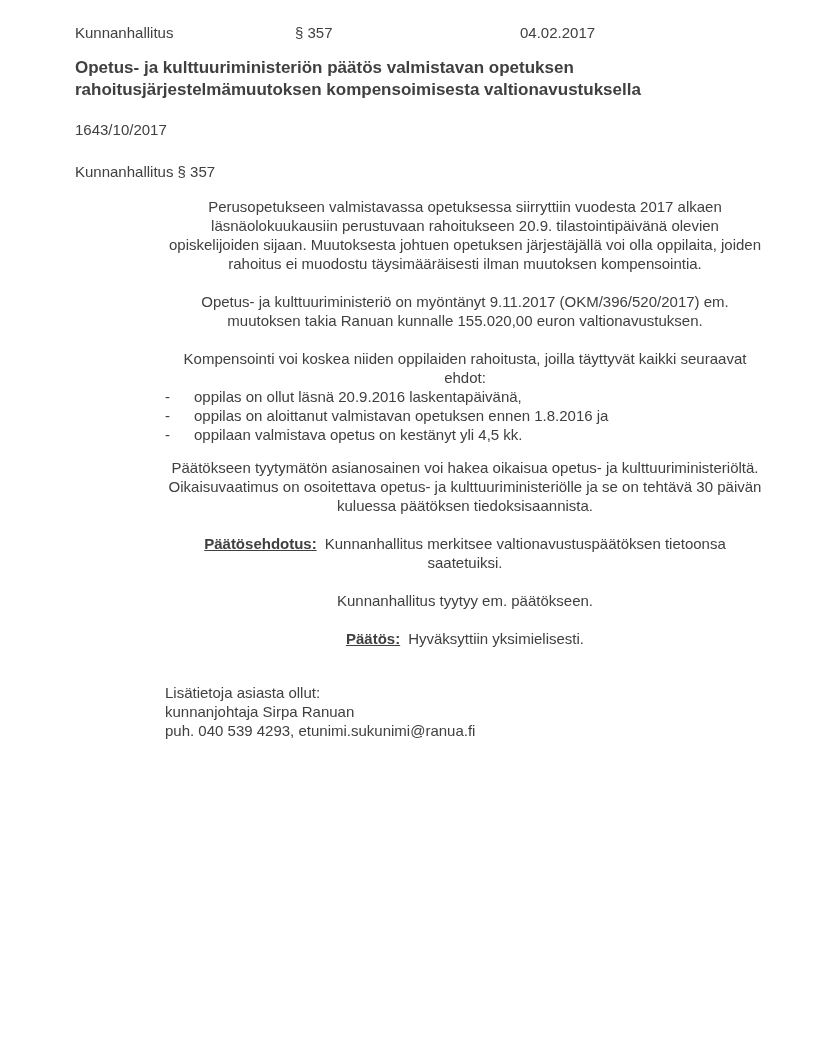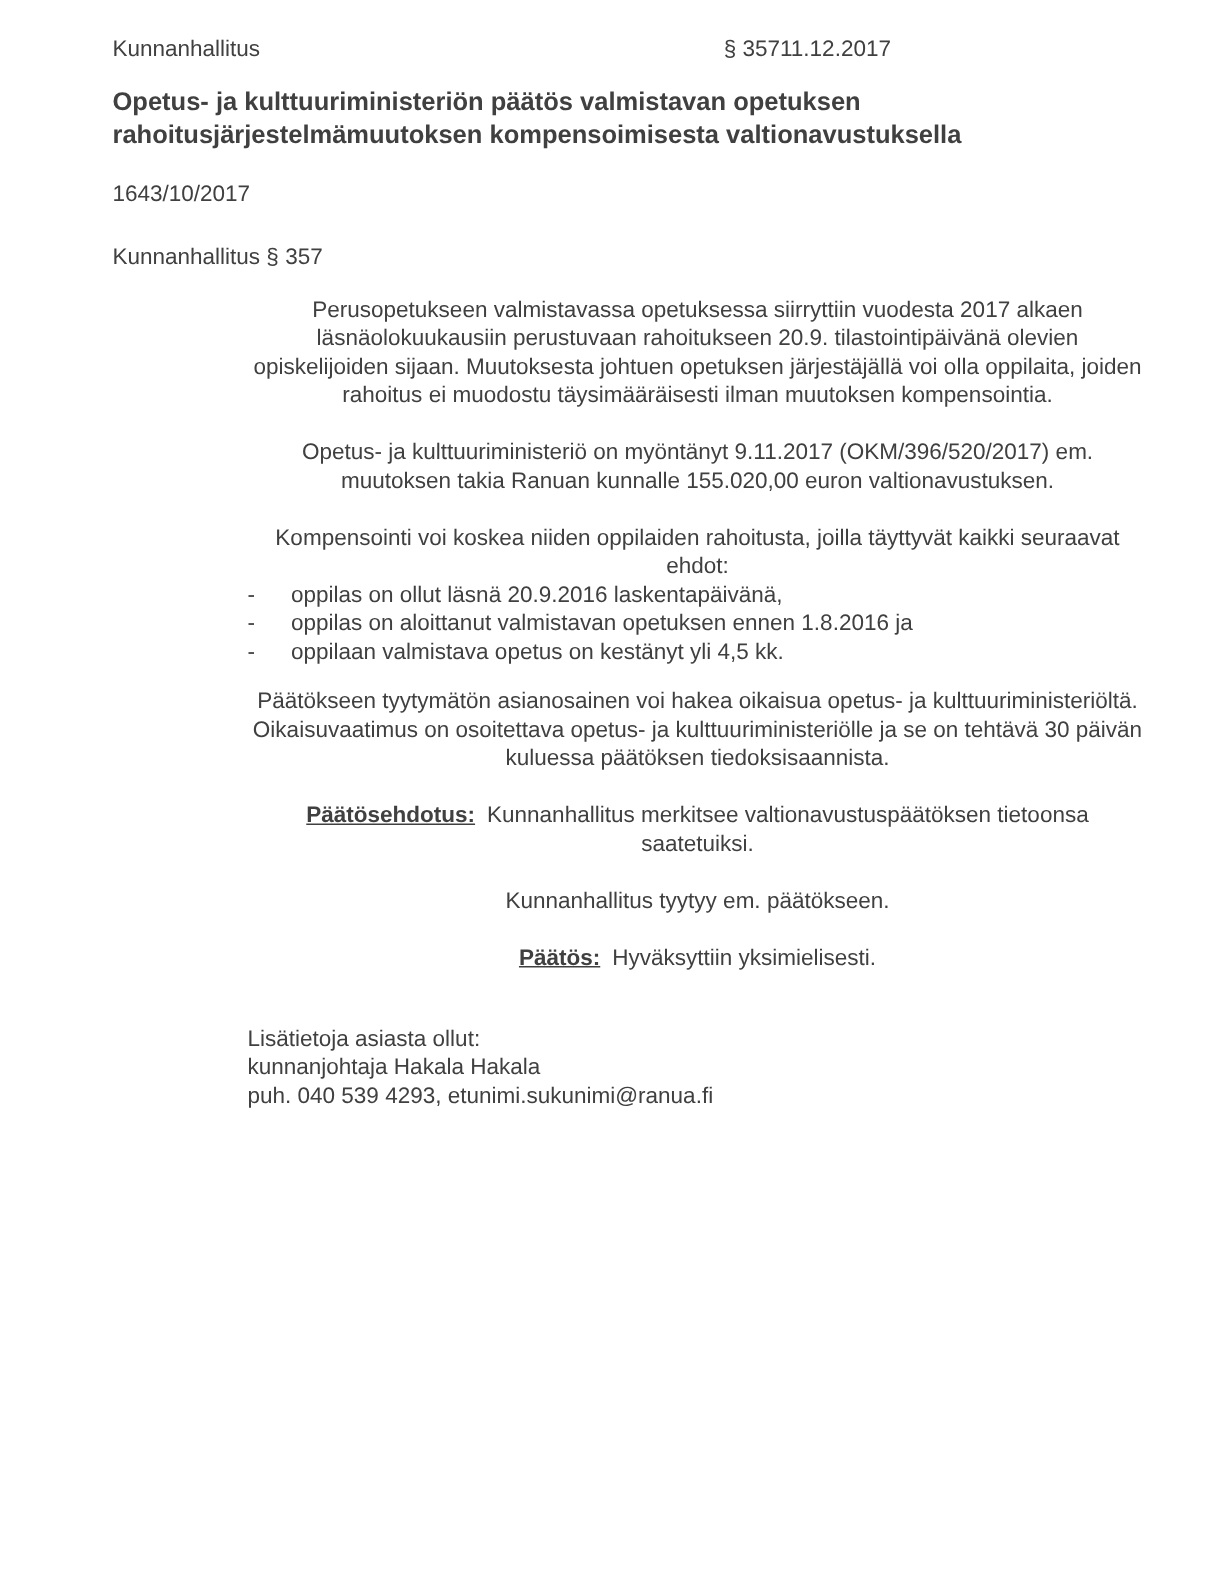--- a/index.html
+++ b/index.html
@@ -12,21 +12,21 @@
     color: #404040;
     font-family: "Liberation Sans", "DejaVu Sans", sans-serif;
     font-size: 15px;
     line-height: 19px;
     padding: 3px 52px 0 75px;
     overflow: hidden;
     margin-top: 20px;
   }
   .doc-header { display: flex; }
   .doc-header .c1 { width: 220px; }
-  .doc-header .c2 { width: 225px; text-align: right; }
+  .doc-header .c2 { width: 225px; }
   .doc-title {
     margin-top: 15px;
     max-width: 645px;
     font-weight: bold;
     font-size: 17px;
     line-height: 22px;
   }
   .case-number { margin-top: 19px; }
   .section-ref { margin-top: 23px; }
   .body-content {
@@ -48,21 +48,21 @@
   .contact-info { margin-top: 35px; }
 </style>
 </head>
 <body>
 
 <div class="page">
 
   <div class="doc-header">
     <span class="c1">Kunnanhallitus</span>
     <span class="c2">§ 357</span>
-    <span class="c3">11.12.2017</span>
+    <span class="c3">04.02.2017</span>
   </div>
 
   <div class="doc-title">Opetus- ja kulttuuriministeriön päätös valmistavan opetuksen rahoitusjärjestelmämuutoksen kompensoimisesta valtionavustuksella</div>
 
   <div class="case-number">1643/10/2017</div>
 
   <div class="section-ref">Kunnanhallitus § 357</div>
 
   <div class="body-content">
 
@@ -90,19 +90,19 @@
     <p>Päätökseen tyytymätön asianosainen voi hakea oikaisua opetus- ja kulttuuriministeriöltä. Oikaisuvaatimus on osoitettava opetus- ja kulttuuriministeriölle ja se on tehtävä 30 päivän kuluessa päätöksen tiedoksisaannista.</p>
 
     <p><span class="label">Päätösehdotus:</span><span>Kunnanhallitus merkitsee valtionavustuspäätöksen tietoonsa saatetuiksi.</span></p>
 
     <p>Kunnanhallitus tyytyy em. päätökseen.</p>
 
     <p><span class="label">Päätös:</span><span>Hyväksyttiin yksimielisesti.</span></p>
 
     <div class="contact-info">
       <div>Lisätietoja asiasta ollut:</div>
-      <div>kunnanjohtaja Hakala Hakala</div>
+      <div>kunnanjohtaja Sirpa Ranuan</div>
       <div>puh. 040 539 4293, etunimi.sukunimi@ranua.fi</div>
     </div>
 
   </div>
 
 </div>
 
 </body></html>

